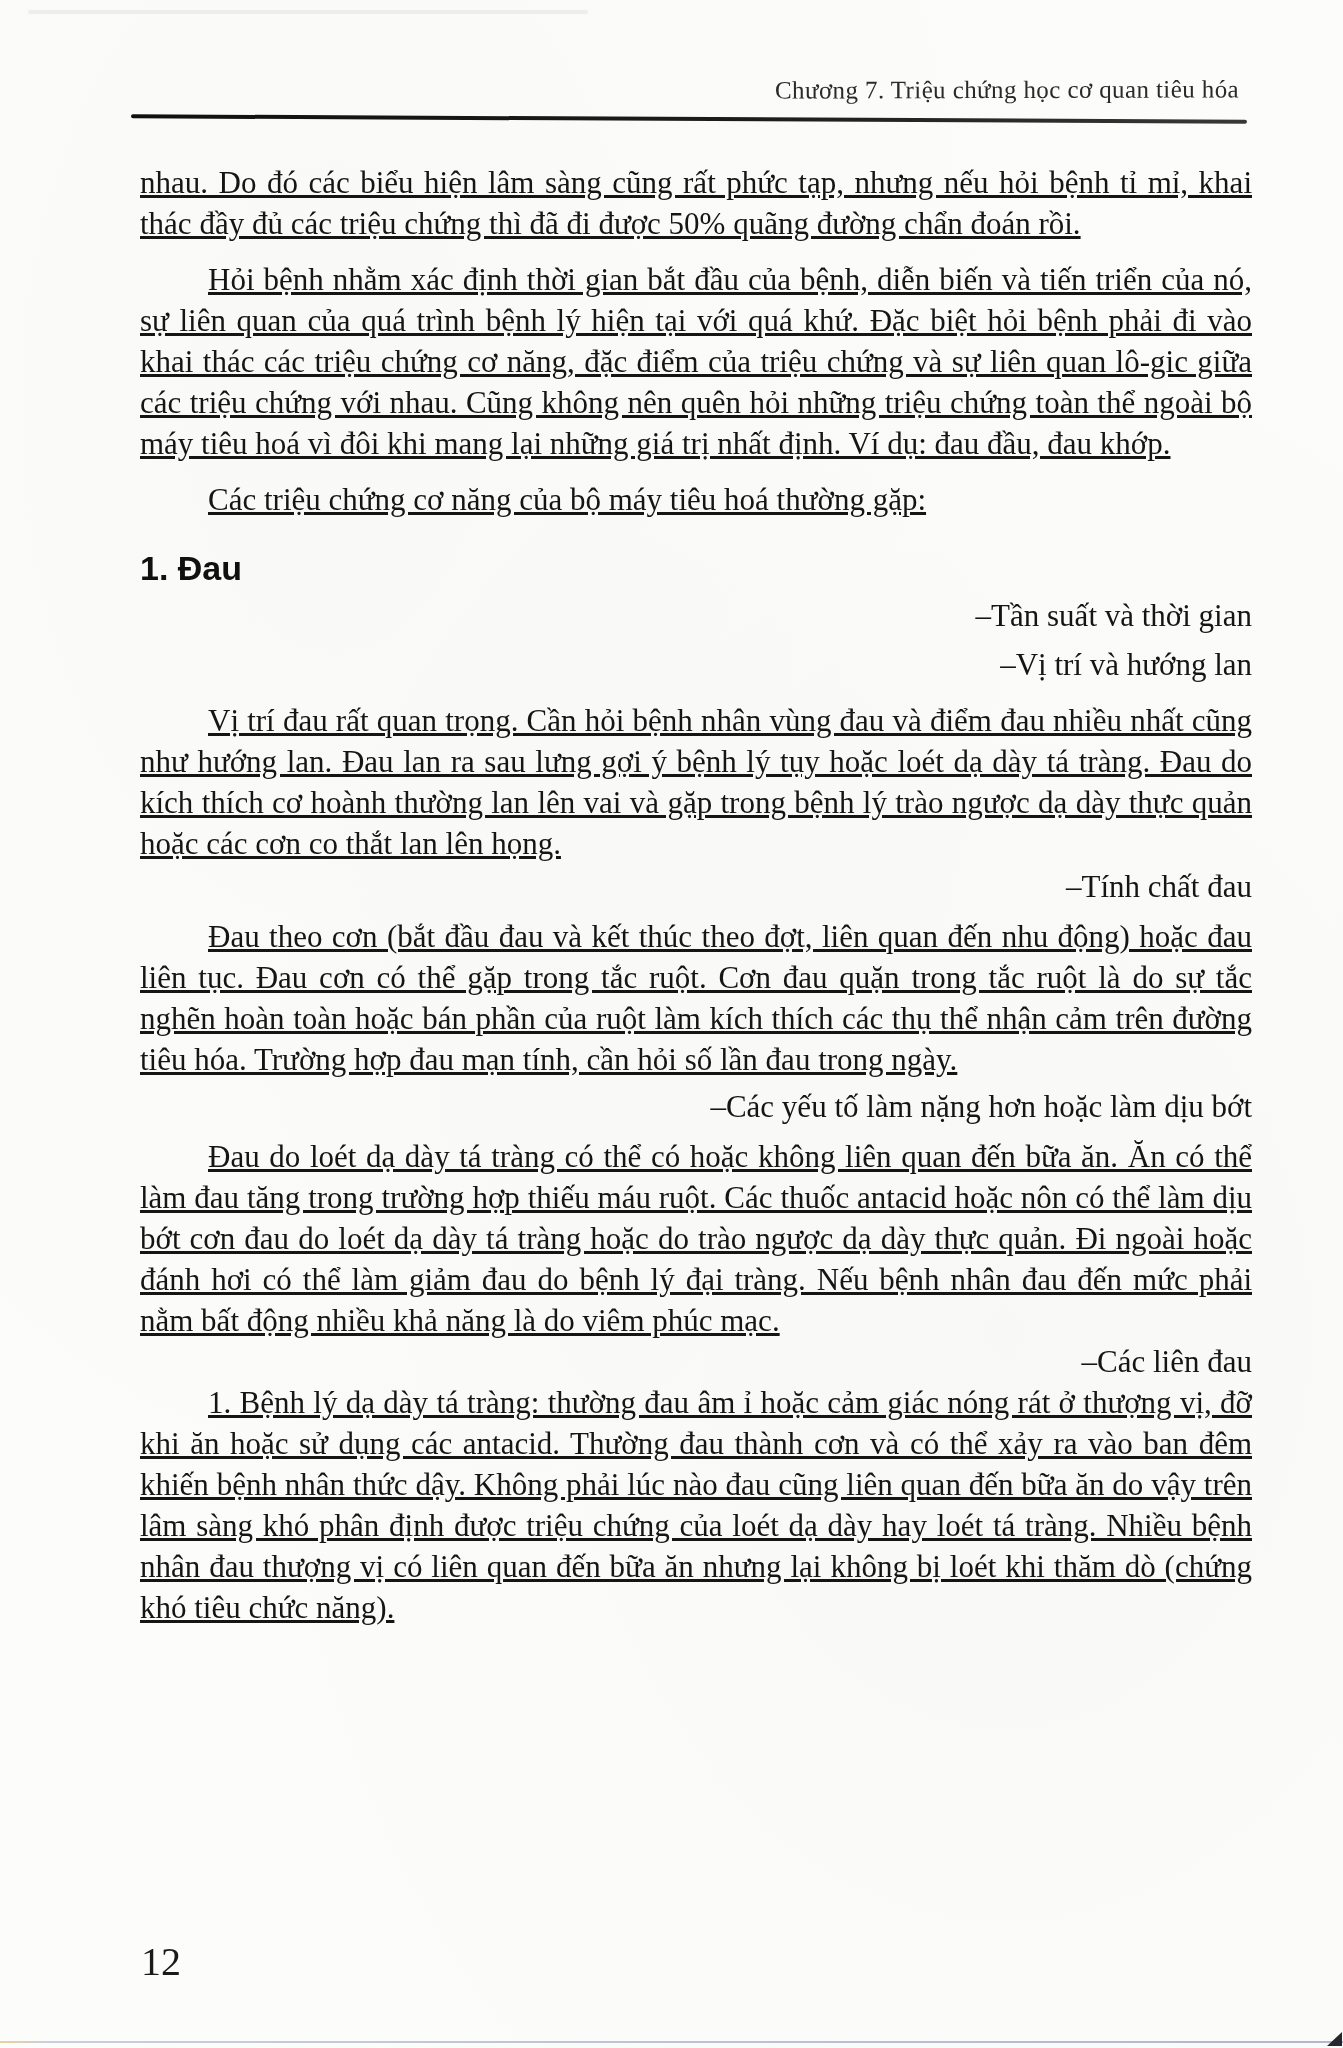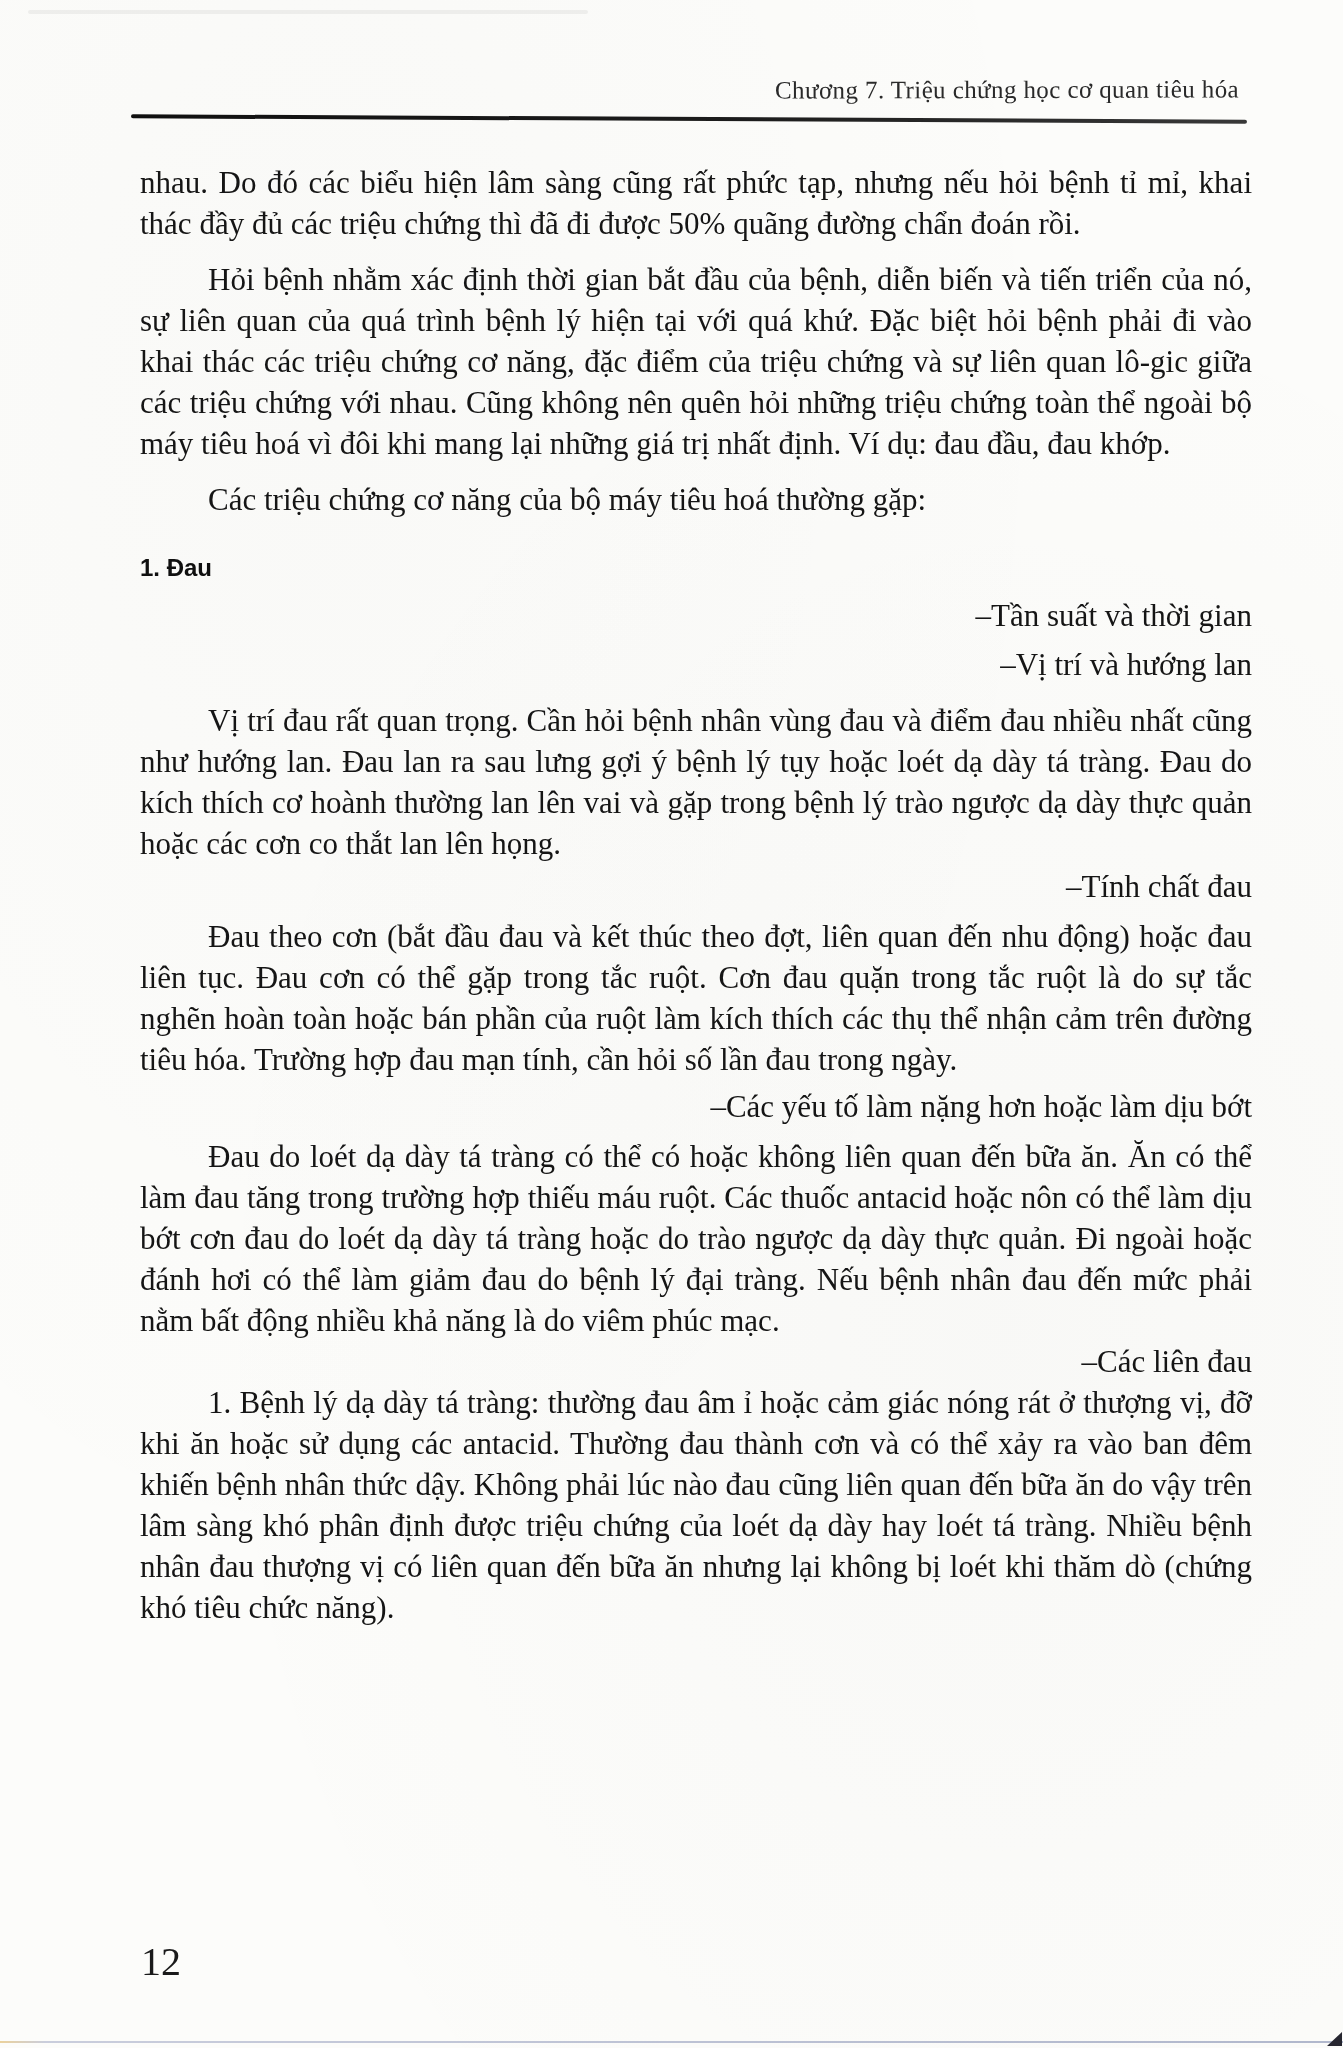--- a/index.html
+++ b/index.html
@@ -28,25 +28,25 @@
   .head-rule {
     position:absolute; top:117px; left:131px; width:1116px; height:4px;
     background:linear-gradient(to right,#101010 0%,#1c1c1c 55%,#383838 100%);
     border-radius:2px;
     transform:rotate(0.28deg);
   }
   .content {
     position:absolute; top:162px; left:140px; width:1112px;
     font-size:31px; line-height:41px; text-align:justify;
   }
-  .para { margin:0; text-indent:68px; }
+  .para { margin:0; text-indent:68px;text-decoration:underline; }
   .para.noindent { text-indent:0; }
   .section-heading {
     font-family:"Liberation Sans", sans-serif;
-    font-weight:bold; font-size:24px; line-height:44px;
+    font-weight:bold; font-size:34px; line-height:44px;
     margin:0; text-indent:0; text-align:left; color:#101010;
   }
   .bullet {
     margin-left:73px; text-align:right; text-indent:0;
   }
   .bullet .dash { display:inline-block; width:37px; }
   .page-number {
     position:absolute; left:141px; top:1938px;
     font-size:40px; color:#1a1a1a;
   }

